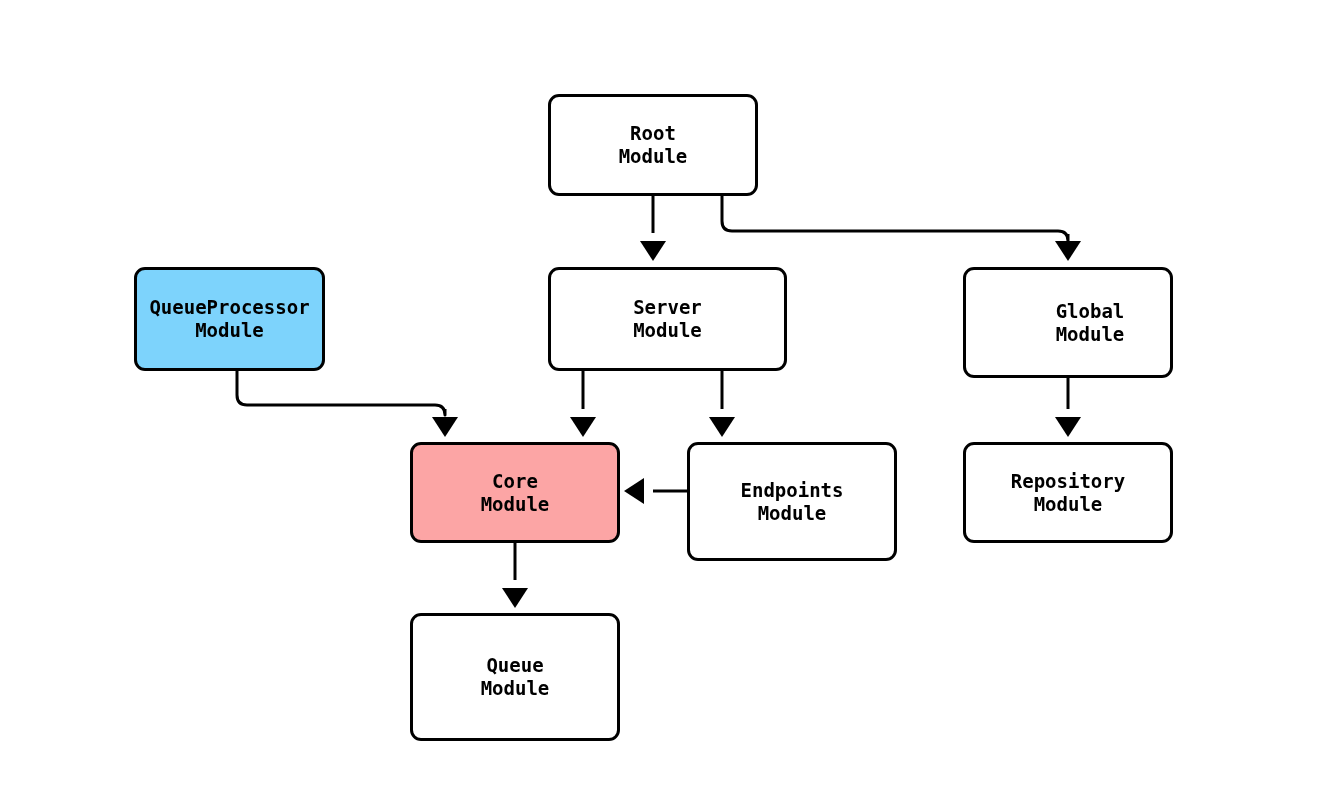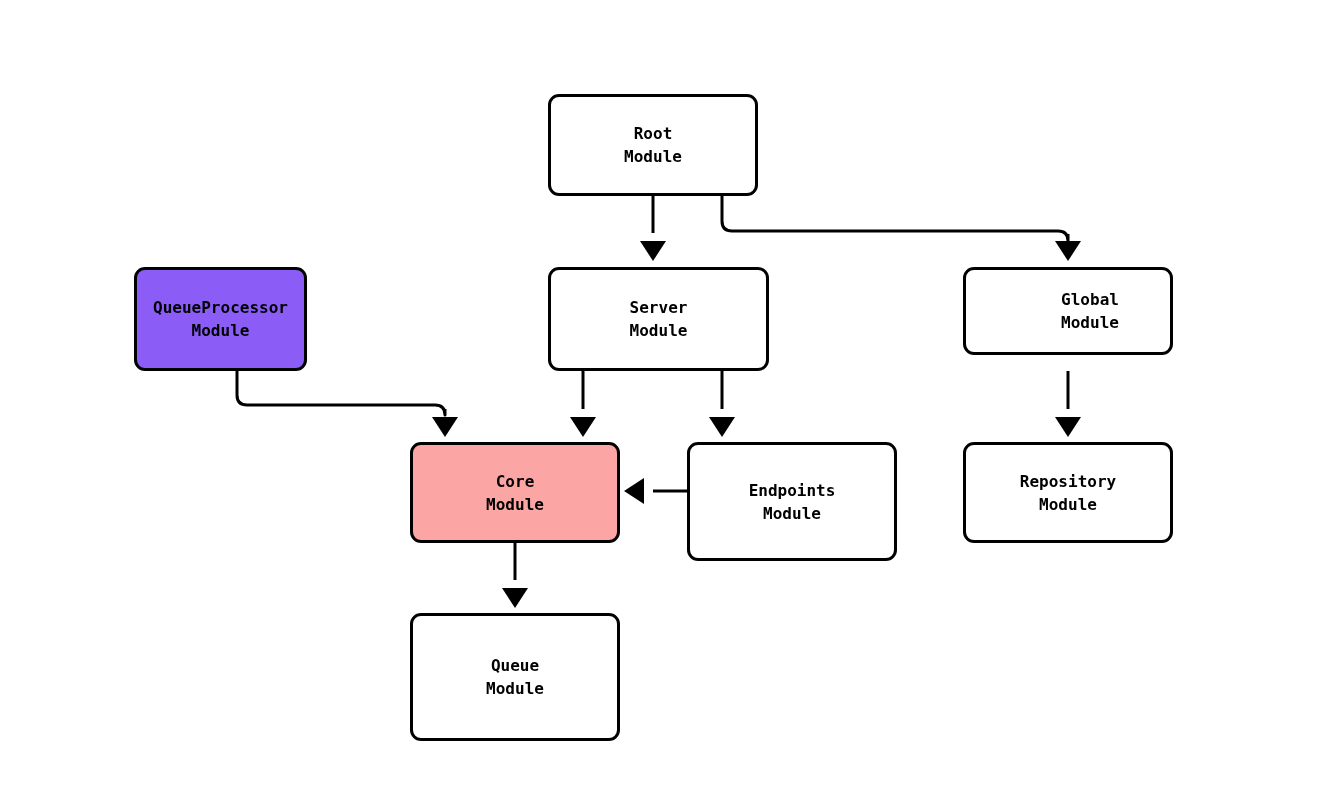--- a/index.html
+++ b/index.html
@@ -31,21 +31,21 @@
     border-radius: 11px;
     display: flex;
     flex-direction: column;
     align-items: center;
     justify-content: center;
     text-align: center;
   }
   .node-line {
     font-family: "DejaVu Sans Mono", "Liberation Mono", monospace;
     font-weight: bold;
-    font-size: 16px;
+    font-size: 19px;
     line-height: 23px;
     color: #000000;
     letter-spacing: 0px;
     white-space: pre;
   }
 </style>
 </head>
 <body>
 
 <div id="canvas">
@@ -71,29 +71,29 @@
         <polygon points="644,478 644,504 624,491" fill="#000000"></polygon>
         <polygon points="502,588 528,588 515,608" fill="#000000"></polygon>
       </g>
   </svg>
 
   <div id="node-layer">
       <div class="node" style="left: 548px; top: 94px; width: 210px; height: 102px; border-color: rgb(0, 0, 0); background: rgb(255, 255, 255);">
         <div class="node-line">Root</div>
         <div class="node-line">Module</div>
       </div>
-      <div class="node" style="left: 134px; top: 267px; width: 173px; height: 104px; border-color: rgb(0, 0, 0); background: #8b5cf6;">
+      <div class="node" style="left: 134px; top: 267px; width: 191px; height: 104px; border-color: rgb(0, 0, 0); background: #7dd3fc;">
         <div class="node-line">QueueProcessor</div>
         <div class="node-line">Module</div>
       </div>
-      <div class="node" style="left: 548px; top: 267px; width: 221px; height: 104px; border-color: rgb(0, 0, 0); background: rgb(255, 255, 255);">
+      <div class="node" style="left: 548px; top: 267px; width: 239px; height: 104px; border-color: rgb(0, 0, 0); background: rgb(255, 255, 255);">
         <div class="node-line">Server</div>
         <div class="node-line">Module</div>
       </div>
-      <div class="node" style="left: 963px; top: 267px; width: 210px; height: 88px; border-color: rgb(0, 0, 0); background: rgb(255, 255, 255); padding-left: 44px;">
+      <div class="node" style="left: 963px; top: 267px; width: 210px; height: 111px; border-color: rgb(0, 0, 0); background: rgb(255, 255, 255); padding-left: 44px;">
         <div class="node-line">Global</div>
         <div class="node-line">Module</div>
       </div>
       <div class="node" style="left: 410px; top: 442px; width: 210px; height: 101px; border-color: rgb(0, 0, 0); background: #fca5a5;">
         <div class="node-line">Core</div>
         <div class="node-line">Module</div>
       </div>
       <div class="node" style="left: 687px; top: 442px; width: 210px; height: 119px; border-color: rgb(0, 0, 0); background: rgb(255, 255, 255);">
         <div class="node-line">Endpoints</div>
         <div class="node-line">Module</div>

